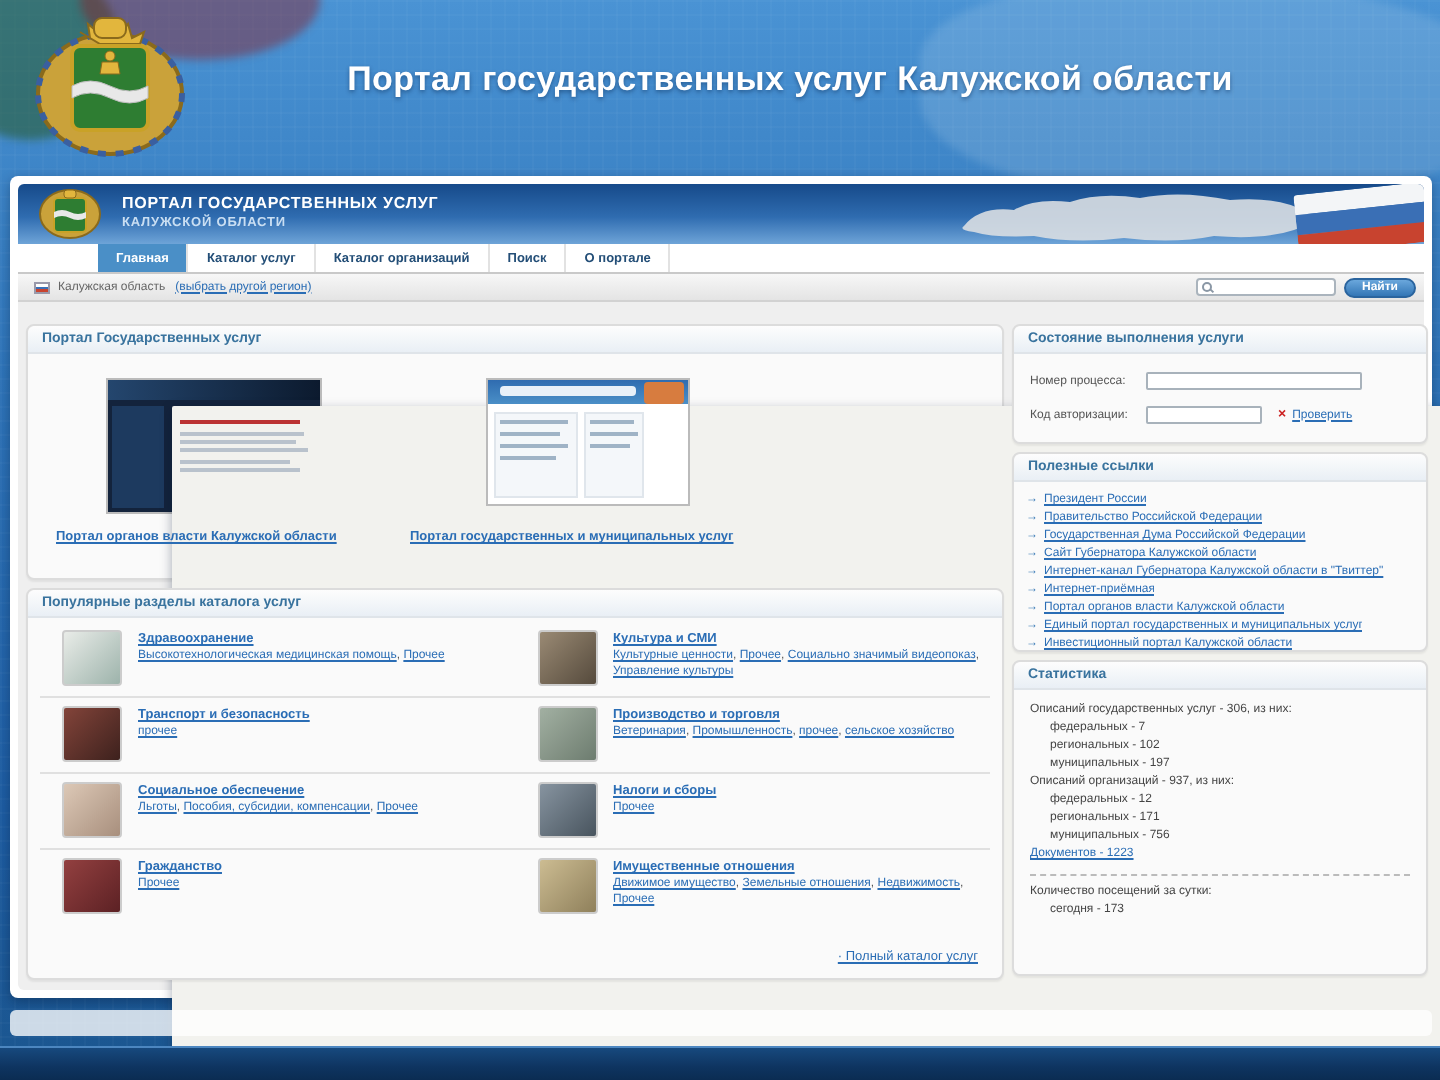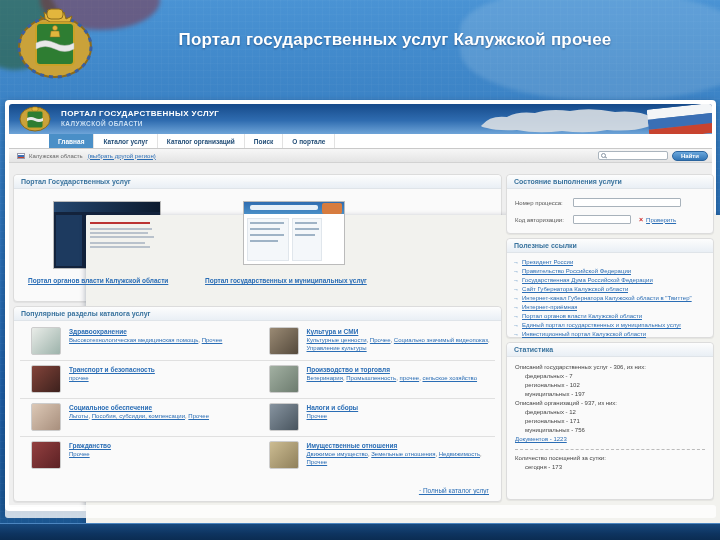--- a/index.html
+++ b/index.html
@@ -25,21 +25,21 @@
 
   
   .bottom-band { position:absolute; left:0; right:0; top:523px; height:17px;
     background:linear-gradient(180deg,#1c5success 0%, #123a66 100%);
     background:linear-gradient(180deg,#17497e 0%, #0e3460 60%, #0b2c52 100%);
     border-top:1px solid #4c86c0; }
   .footer-strip { position:absolute; left:5px; top:505px; width:711px; height:13px;
     background:rgba(255,255,255,.78); border-radius:3px; }
 
   
-  .page { position:absolute; left:5px; top:100px; width:711px; height:411px;
+  .page { position:absolute; left:5px; top:88px; width:711px; height:411px;
     background:#ffffff; border-radius:4px; box-shadow:0 2px 6px rgba(0,20,50,.35); }
 
   .site-header { position:absolute; left:4px; top:4px; right:4px; height:30px;
     background:linear-gradient(180deg,#164a8a 0%, #2f6cb0 55%, #6ea4d8 100%);
     border-radius:3px 3px 0 0; overflow:hidden; }
   .site-emblem { position:absolute; left:9px; top:2px; width:34px; height:26px; }
   .site-title1 { position:absolute; left:52px; top:5px; color:#ffffff; font-size:8px; font-weight:bold; letter-spacing:.4px; }
   .site-title2 { position:absolute; left:52px; top:16px; color:#c9def2; font-size:6.5px; font-weight:bold; letter-spacing:.4px; }
   .ru-map { position:absolute; right:55px; top:3px; width:180px; height:26px; opacity:.9; }
   .ru-flag { position:absolute; right:-6px; top:2px; width:70px; height:30px; transform:rotate(-6deg); overflow:hidden; border-radius:2px; }
@@ -141,21 +141,21 @@
     <ellipse cx="41" cy="40" rx="36" ry="30" fill="#caa23a" stroke="#8a6a1c" stroke-width="2"></ellipse>
     <ellipse cx="41" cy="40" rx="36" ry="30" fill="none" stroke="#3a5fa0" stroke-width="3" stroke-dasharray="4 5"></ellipse>
     <path d="M41 4 L46 10 L50 5 L52 12 L58 9 L56 15 L36 15 L26 9 L31 12 L30 5 L36 10 Z" fill="#e2b63d" stroke="#8a6a1c"></path>
     <rect x="33" y="2" width="16" height="10" rx="4" fill="#e2b63d" stroke="#8a6a1c"></rect>
     <rect x="22" y="16" width="38" height="42" rx="4" fill="#2e7d32" stroke="#c9a227" stroke-width="2"></rect>
     <path d="M22 36 q9 -5 19 0 q10 5 19 0 l0 6 q-9 5 -19 0 q-10 -5 -19 0 Z" fill="#e8e8e8" stroke="#bdbdbd" stroke-width="0.5"></path>
     <path d="M36 30 h10 l-1 -6 h-8 Z" fill="#e2b63d" stroke="#8a6a1c" stroke-width="0.5"></path>
     <circle cx="41" cy="21" r="2.5" fill="#e2b63d" stroke="#8a6a1c" stroke-width="0.5"></circle>
   </svg>
 
-  <div class="slide-title">Портал государственных услуг Калужской прочее</div>
+  <div class="slide-title">Портал государственных услуг Калужской области</div>
 
   <div class="page">
 
     <div class="site-header">
       <svg class="site-emblem" viewBox="0 0 34 26">
         <ellipse cx="17" cy="13" rx="15" ry="12" fill="#caa23a" stroke="#8a6a1c"></ellipse>
         <rect x="9" y="5" width="16" height="17" rx="2" fill="#2e7d32" stroke="#c9a227"></rect>
         <path d="M9 12 q4 -2 8 0 q4 2 8 0 l0 3 q-4 2 -8 0 q-4 -2 -8 0 Z" fill="#e8e8e8"></path>
         <rect x="14" y="1" width="6" height="4" rx="1.5" fill="#e2b63d" stroke="#8a6a1c" stroke-width="0.5"></rect>
       </svg>

